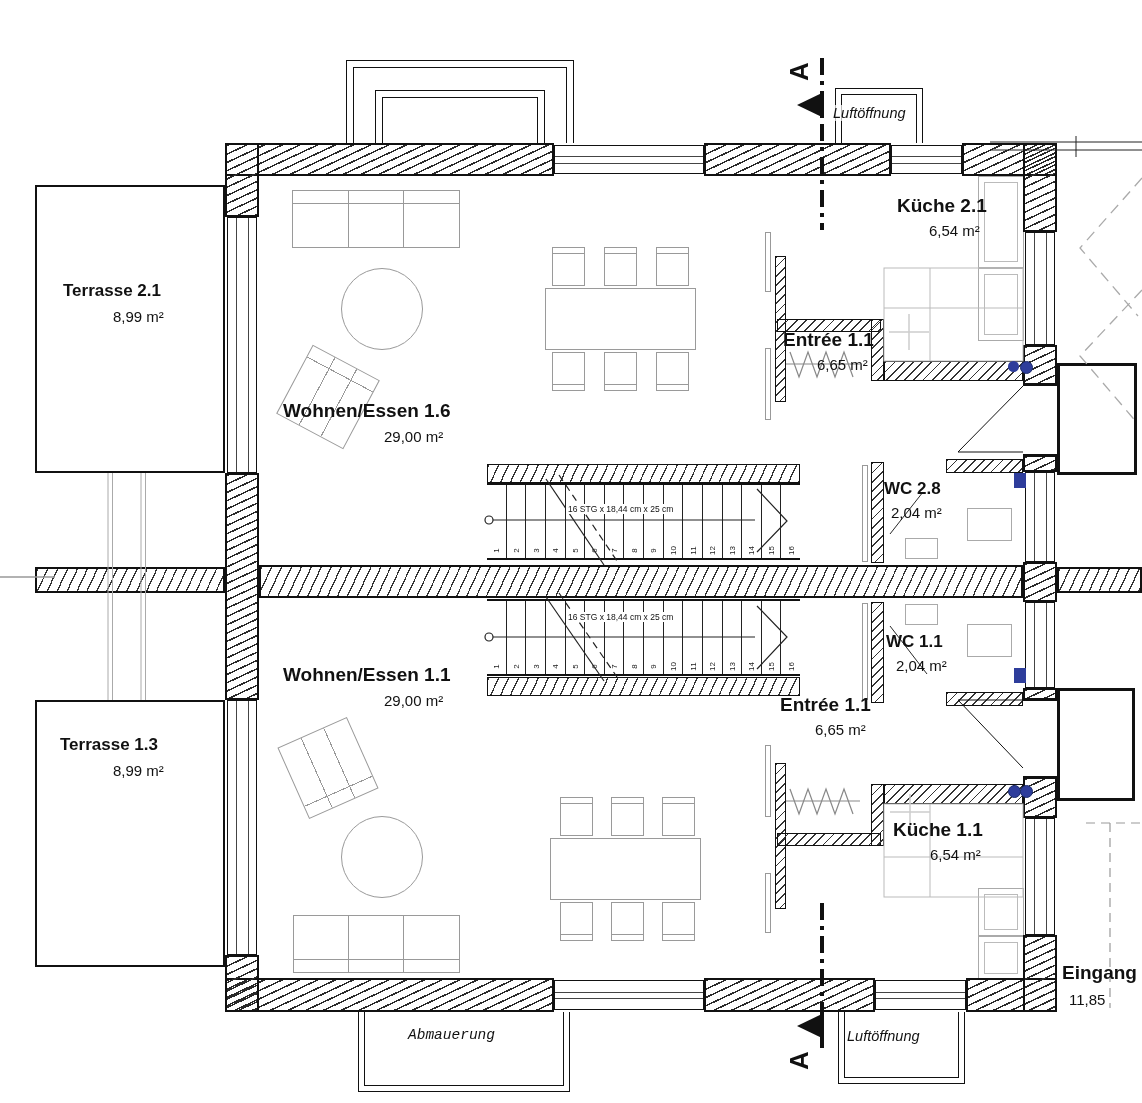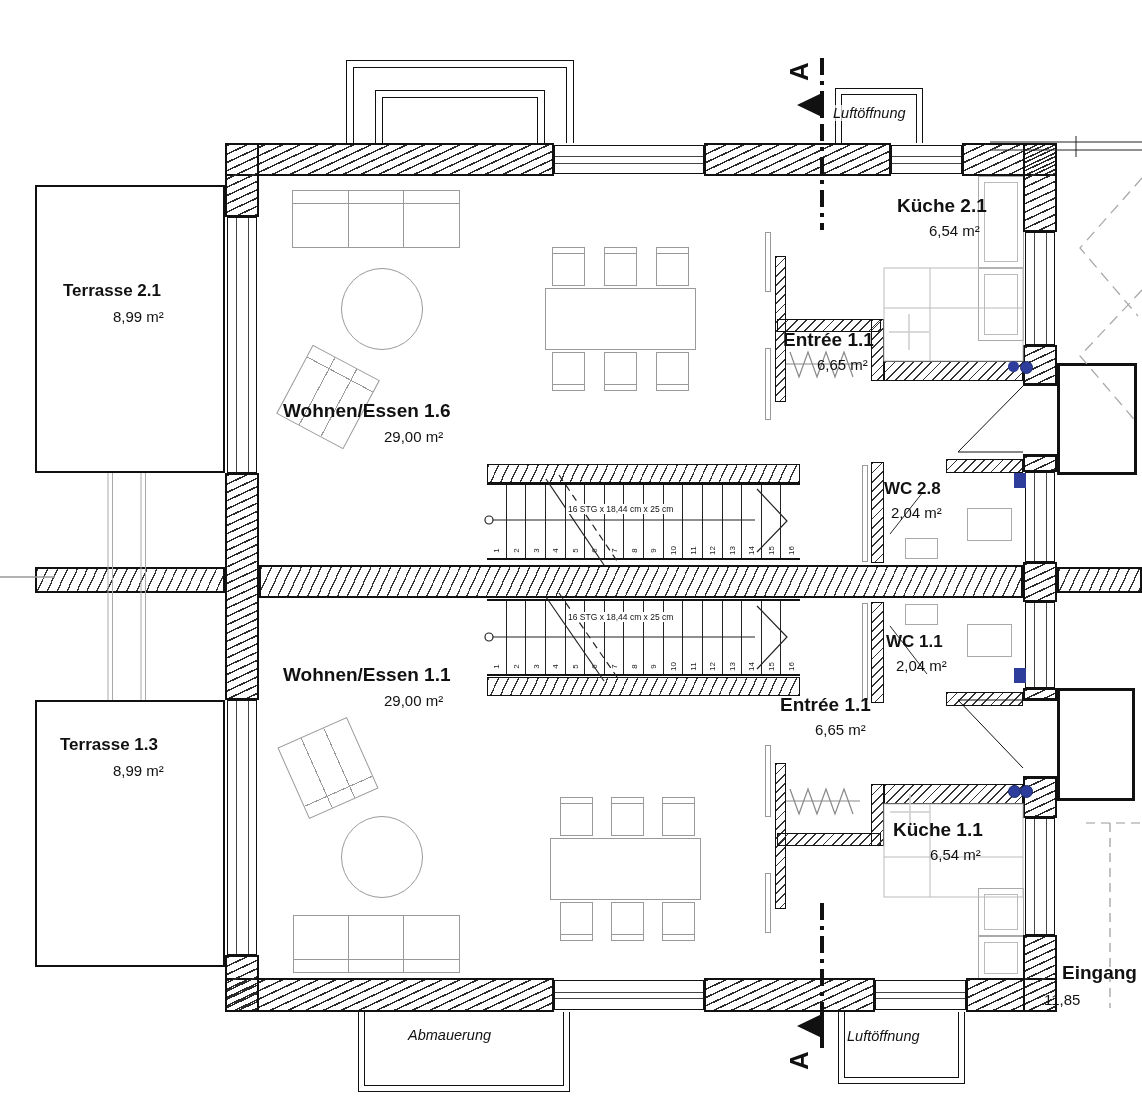--- a/index.html
+++ b/index.html
@@ -399,19 +399,19 @@
   <div class="rm-area" style="left:817px;top:356px;">6,65 m²</div>
   <div class="rm-name" style="left:780px;top:694px;">Entrée 1.1</div>
   <div class="rm-area" style="left:815px;top:721px;">6,65 m²</div>
 
   <div class="rm-name sm" style="left:884px;top:479px;">WC 2.8</div>
   <div class="rm-area" style="left:891px;top:504px;">2,04 m²</div>
   <div class="rm-name sm" style="left:886px;top:632px;">WC 1.1</div>
   <div class="rm-area" style="left:896px;top:657px;">2,04 m²</div>
 
   <div class="rm-name" style="left:1062px;top:962px;">Eingang</div>
-  <div class="rm-area" style="left:1044px;top:991px;text-align:center;">11,85</div>
+  <div class="rm-area" style="left:1069px;top:991px;text-align:center;">11,85</div>
 
   <div class="it-label" style="left:833px;top:105px;">Luftöffnung</div>
   <div class="it-label" style="left:847px;top:1028px;">Luftöffnung</div>
-  <div class="it-label" style="left:408px;top:1027px;">Abmauerung</div>
+  <div class="it-label" style="left:408px;top:1027px;font-family:Liberation Mono, monospace;">Abmauerung</div>
 
 </div>
 
 </body></html>

